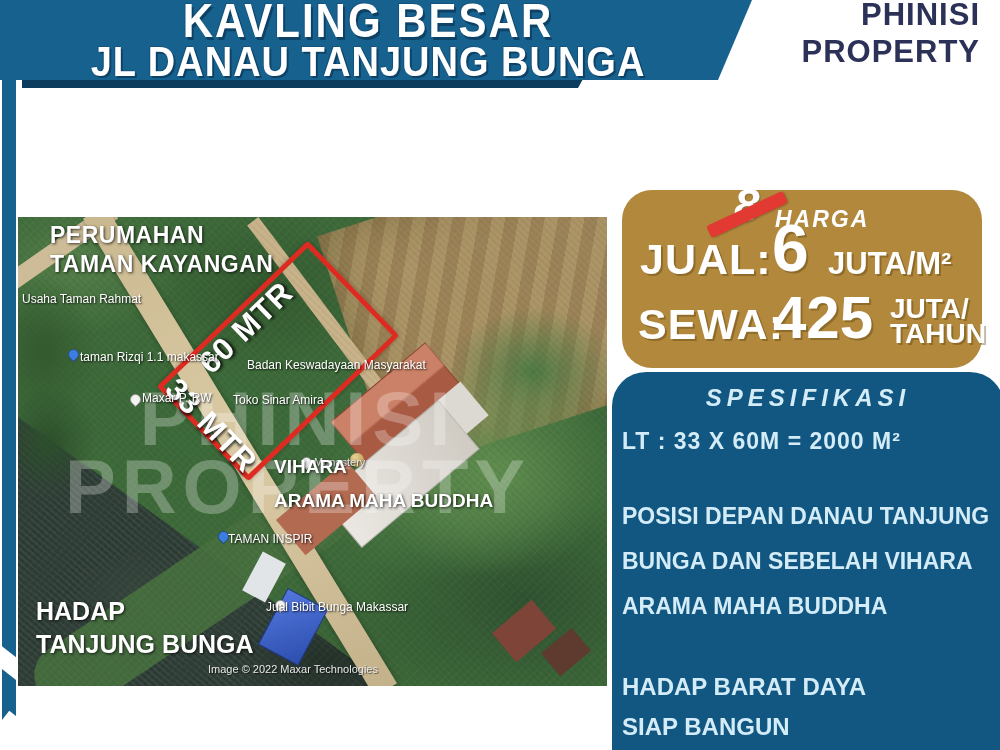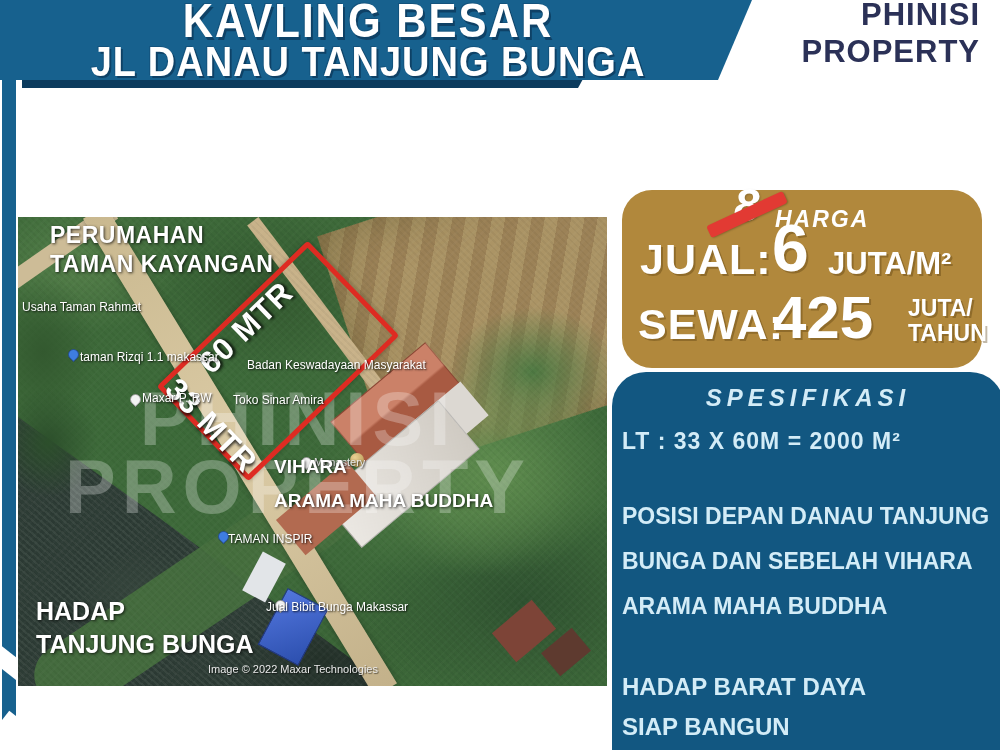--- a/index.html
+++ b/index.html
@@ -122,21 +122,21 @@
   .jual-label{left:18px;top:45px;font-size:43px;font-weight:bold;letter-spacing:1px;
     text-shadow:2px 2px 0 rgba(80,55,10,.35);}
   .jual-value{left:150px;top:28px;font-size:66px;font-weight:bold;line-height:60px;
     text-shadow:2px 2px 0 rgba(80,55,10,.35);}
   .jual-unit{left:206px;top:56px;font-size:31px;font-weight:bold;
     text-shadow:2px 2px 0 rgba(80,55,10,.35);}
   .sewa-label{left:16px;top:110px;font-size:43px;font-weight:bold;letter-spacing:1px;
     text-shadow:2px 2px 0 rgba(80,55,10,.35);}
   .sewa-value{left:151px;top:100px;font-size:60px;font-weight:bold;line-height:56px;
     text-shadow:2px 2px 0 rgba(80,55,10,.35);}
-  .sewa-unit{left:286px;top:106px;font-size:23px;line-height:25px;font-weight:bold;
+  .sewa-unit{left:268px;top:106px;font-size:28px;line-height:25px;font-weight:bold;
     text-shadow:2px 2px 0 rgba(80,55,10,.35);}
   .sewa-unit span{position:static;display:block;}
 
   
   .panel{left:612px;top:372px;width:392px;height:382px;background:#125781;
     border-radius:34px 34px 0 0;z-index:3;}
   .panel *{position:absolute;color:#d3ecf7;font-weight:bold;}
   .spec-heading{left:0;top:12px;width:100%;text-align:center;font-size:24px;font-style:italic;
     letter-spacing:5px;}
   .spec-lt{left:10px;top:56px;font-size:23px;letter-spacing:1px;}
@@ -196,21 +196,21 @@
       <div class="plot-long">60 MTR</div>
       <div class="plot-short">33 MTR</div>
     </div>
 
     <div class="pin blue" style="left:50px;top:132px;"></div>
     <div class="pin white" style="left:112px;top:177px;"></div>
     <div class="pin white" style="left:283px;top:240px;"></div>
     <div class="pin blue" style="left:200px;top:314px;"></div>
     <div class="pin white" style="left:257px;top:383px;"></div>
 
-    <div class="poi" style="left:4px;top:83px;">Usaha Taman Rahmat</div>
+    <div class="poi" style="left:4px;top:75px;">Usaha Taman Rahmat</div>
     <div class="poi" style="left:62px;top:133px;">taman Rizqi 1.1 makassar</div>
     <div class="poi" style="left:210px;top:141px;margin-left:19px;">Badan Keswadayaan Masyarakat</div>
     <div class="poi" style="left:124px;top:174px;">Maxar P. RW</div>
     <div class="poi" style="left:215px;top:176px;">Toko Sinar Amira</div>
     <div class="poi dim" style="left:296px;top:239px;">Monastery</div>
     <div class="poi" style="left:210px;top:315px;">TAMAN INSPIR</div>
     <div class="poi" style="left:248px;top:383px;text-align:center;">Jual Bibit Bunga Makassar</div>
     <div class="attr" style="left:190px;top:446px;">Image © 2022 Maxar Technologies</div>
 
     <div class="biglabel lbl-perumahan">

